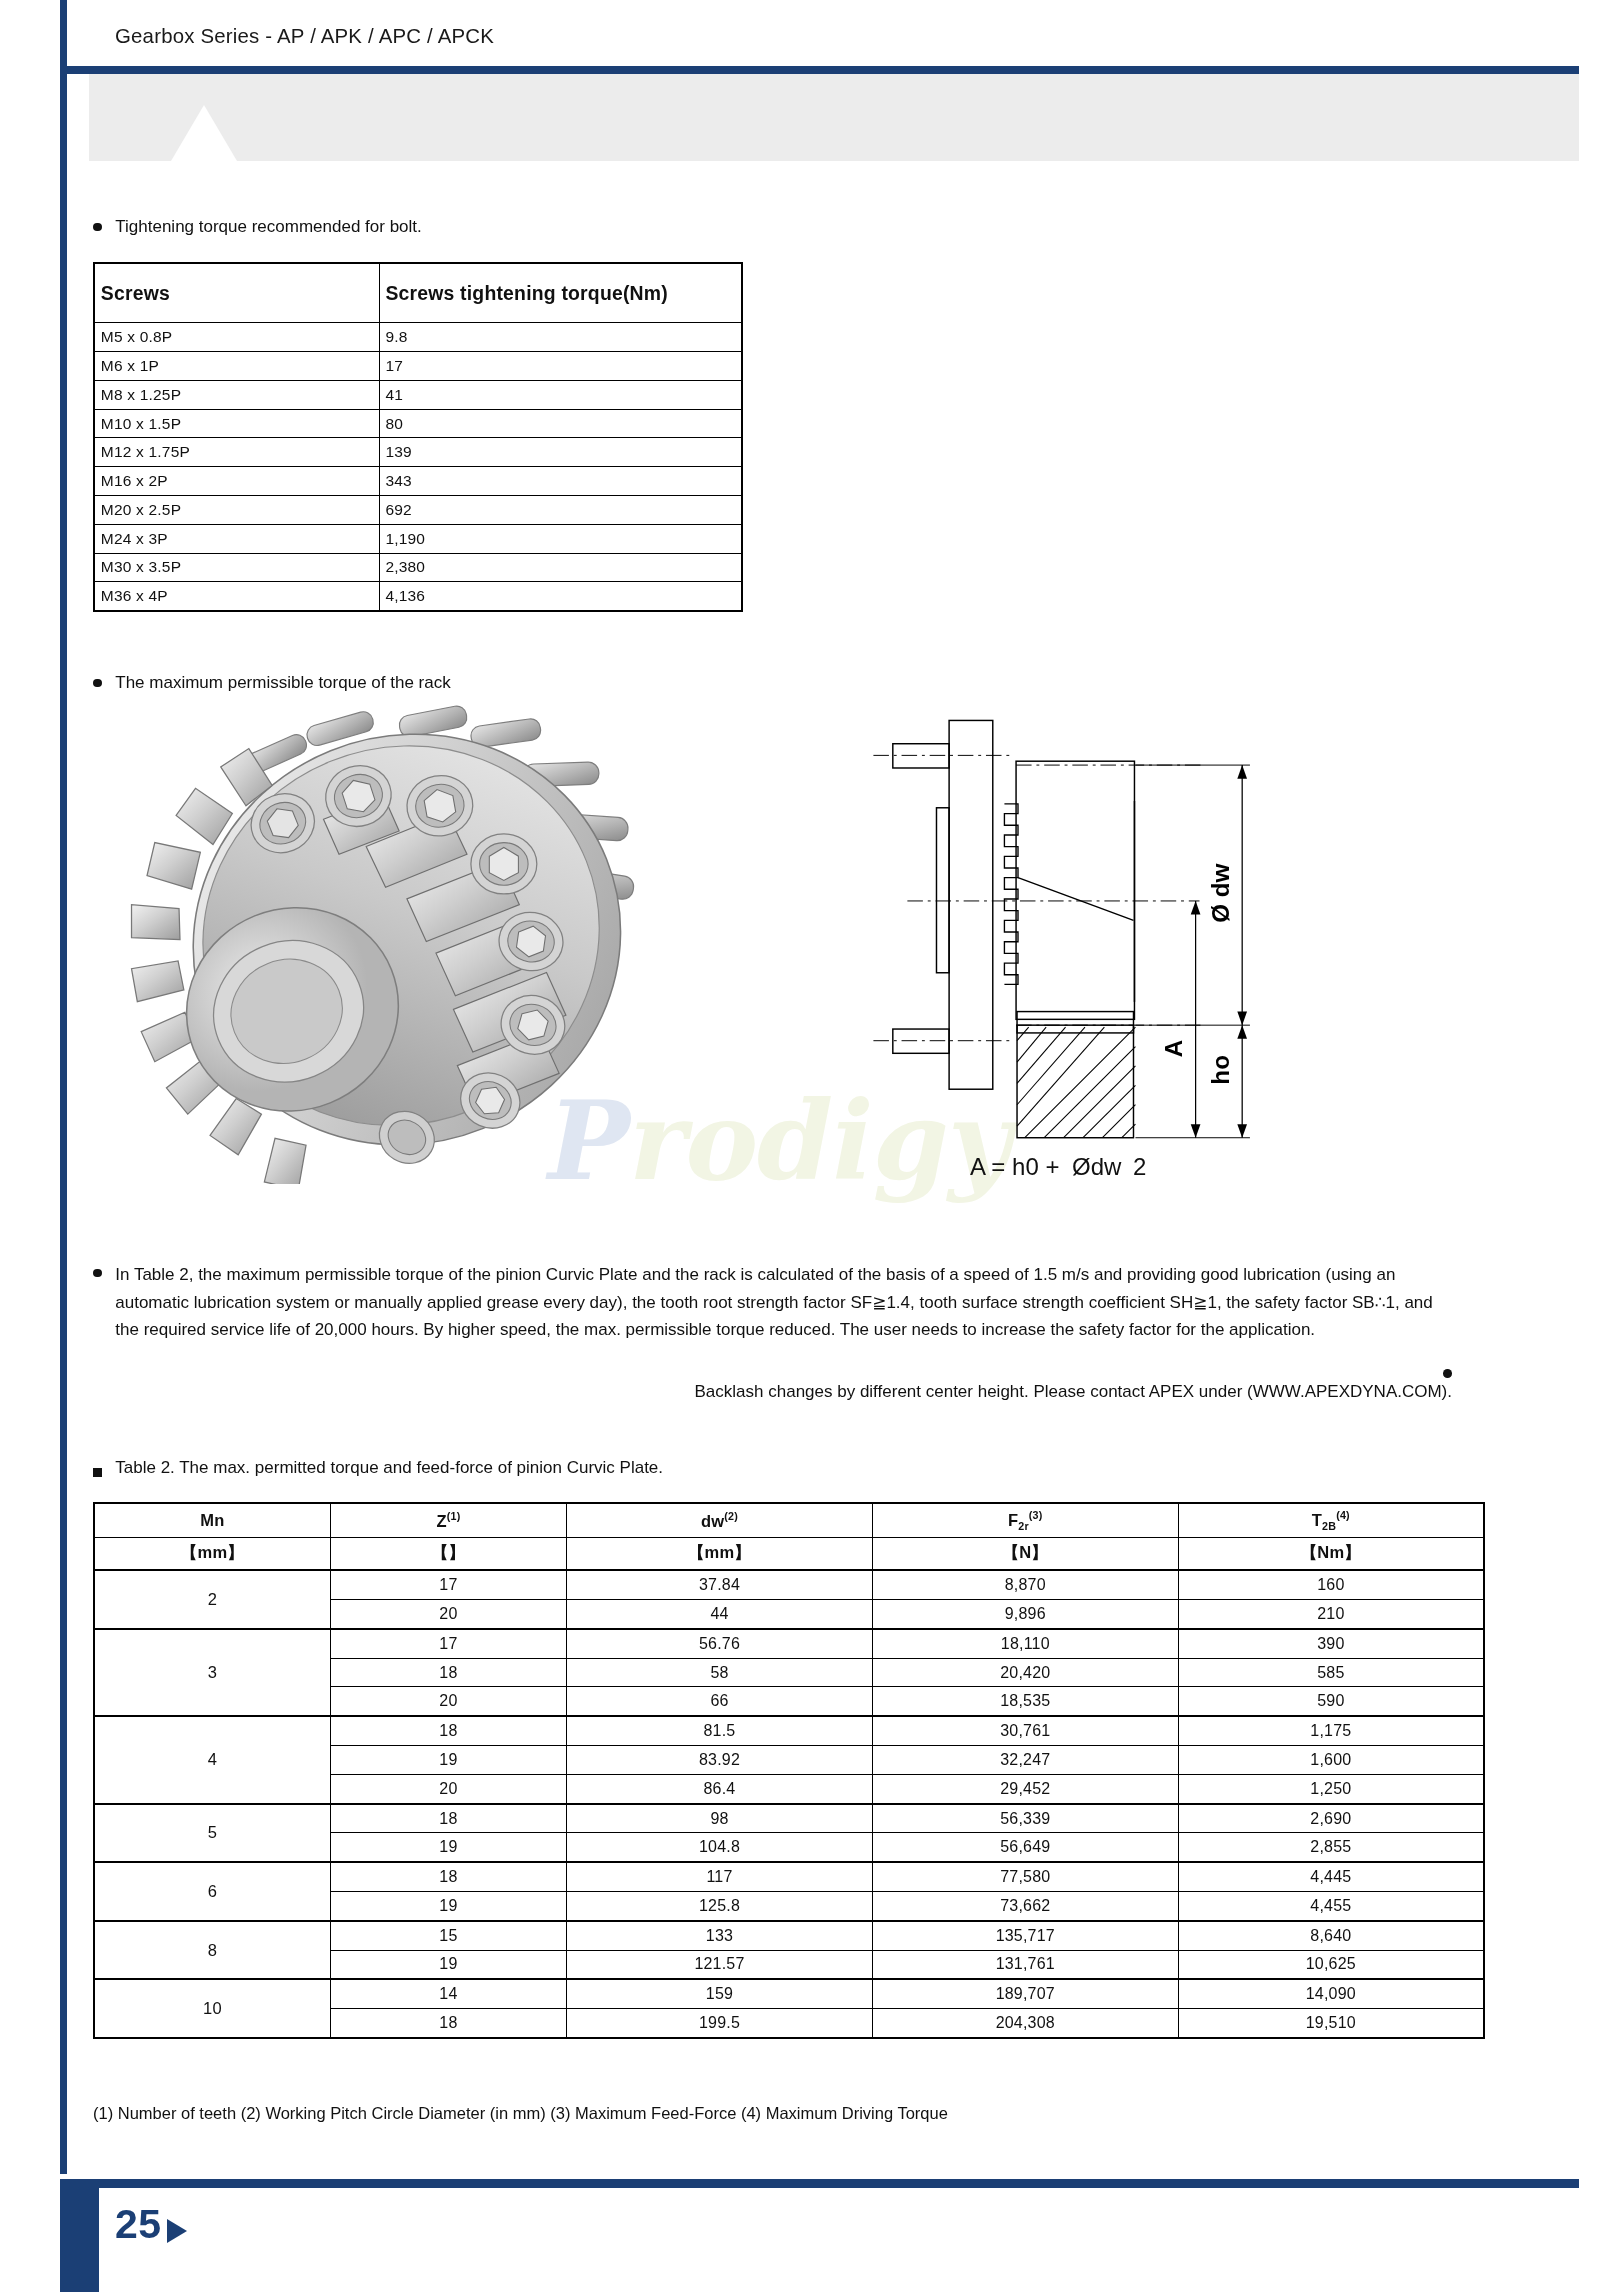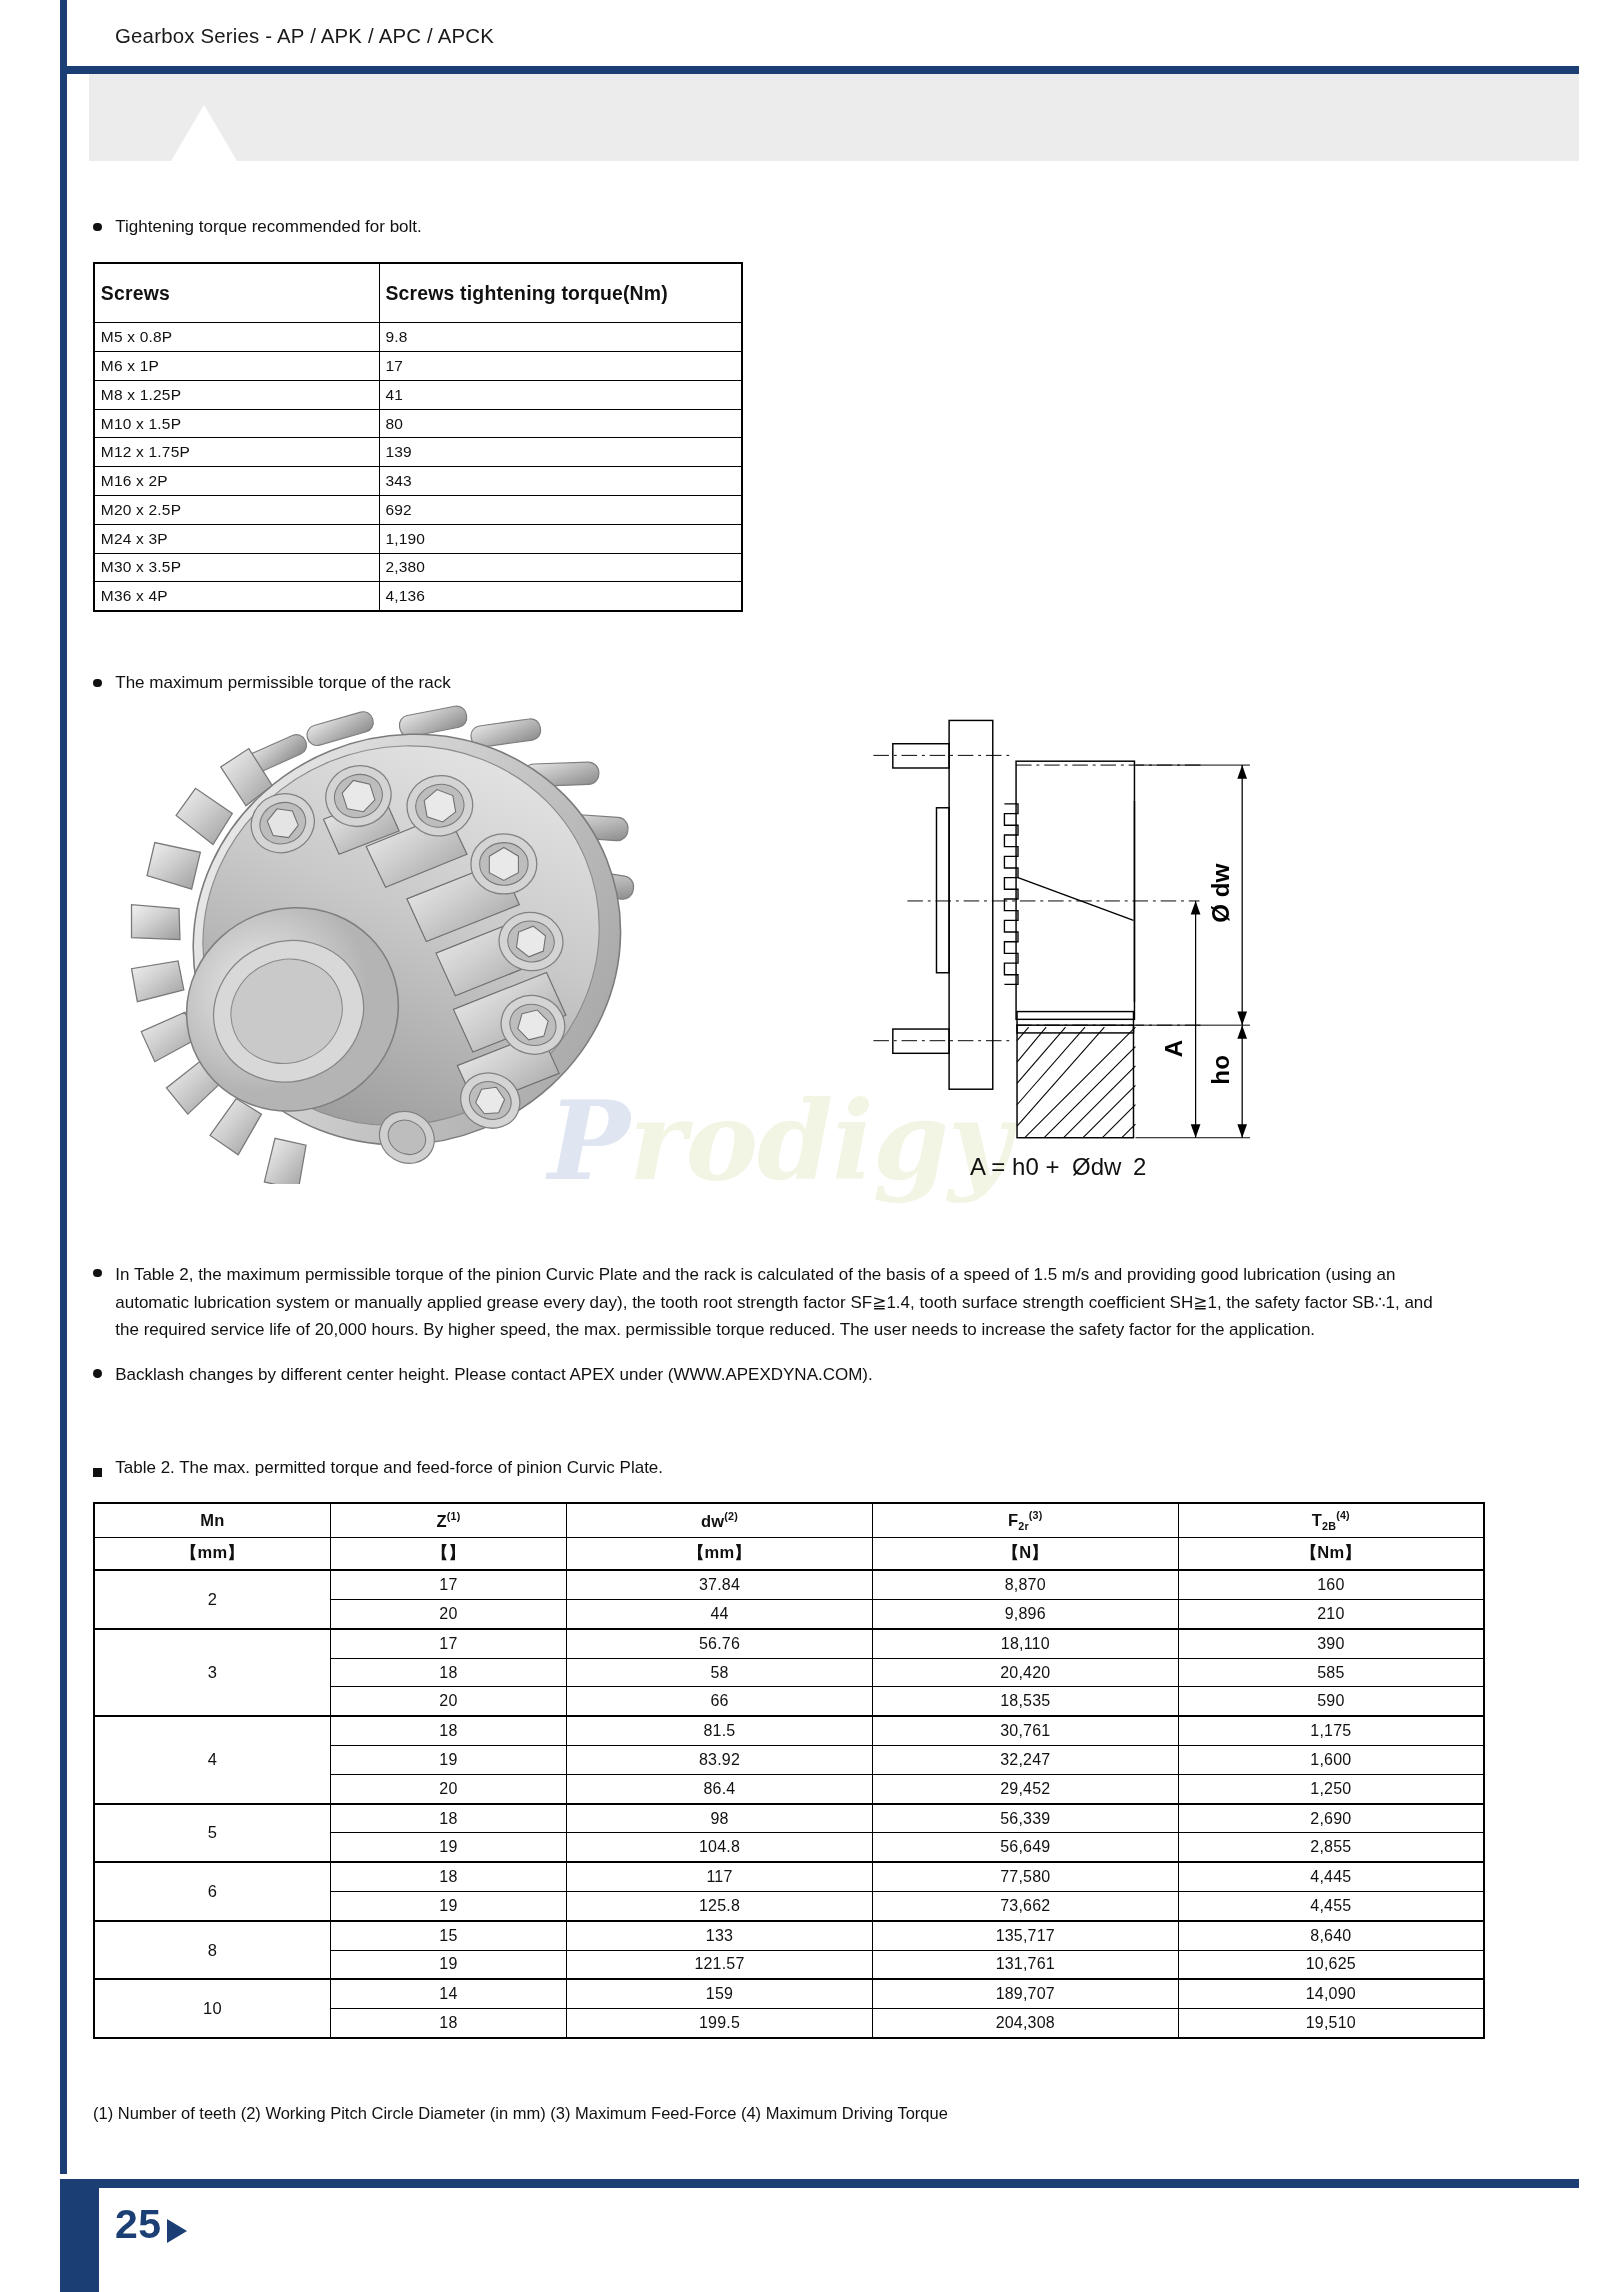--- a/index.html
+++ b/index.html
@@ -381,21 +381,21 @@
     <span class="bar"></span>
     <span class="den">2</span>
   </span>
 </div>
 
 <div class="para-block">
   <div style="display:flex; align-items:flex-start;">
     <span class="dot"></span>
     <span class="bullet-text">In Table 2, the maximum permissible torque of the pinion Curvic Plate and the rack is calculated of the basis of a speed of 1.5 m/s and providing good lubrication (using an automatic lubrication system or manually applied grease every day), the tooth root strength factor SF≧1.4, tooth surface strength coefficient SH≧1, the safety factor SB∴1, and the required service life of 20,000 hours. By higher speed, the max. permissible torque reduced. The user needs to increase the safety factor for the application.</span>
   </div>
-  <div style="display:flex; align-items:flex-start; margin-top:17.5px;">
+  <div style="display:flex; align-items:flex-end; margin-top:17.5px;flex-direction:column;">
     <span class="dot"></span>
     <span class="bullet-text">Backlash changes by different center height. Please contact APEX under (WWW.APEXDYNA.COM).</span>
   </div>
 </div>
 
 <div class="bullet-row t2-caption">
   <span class="sq"></span>
   <span class="bullet-text">Table 2. The max. permitted torque and feed-force of pinion Curvic Plate.</span>
 </div>
 

